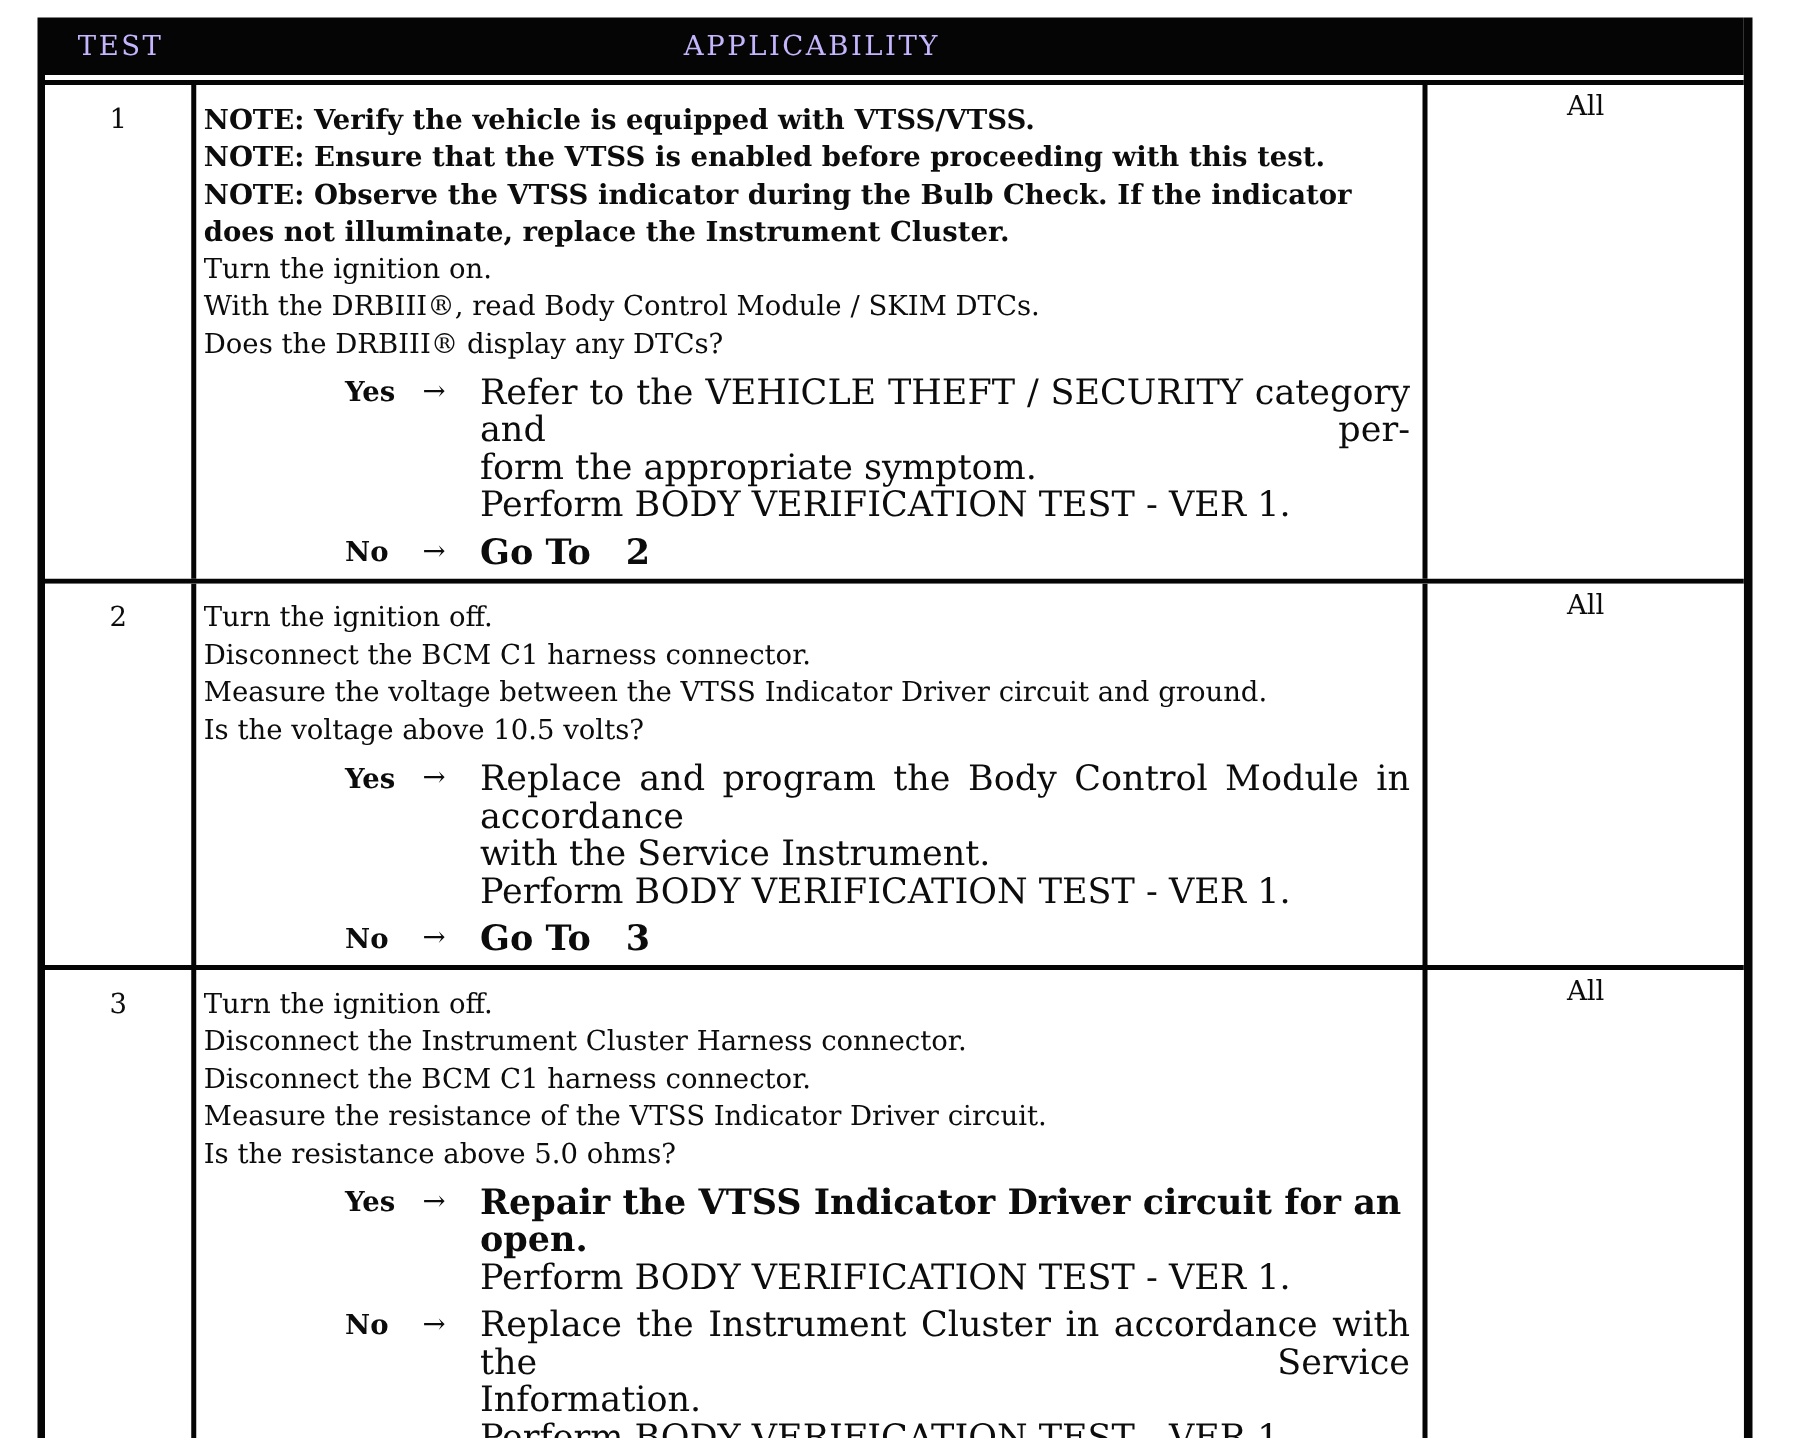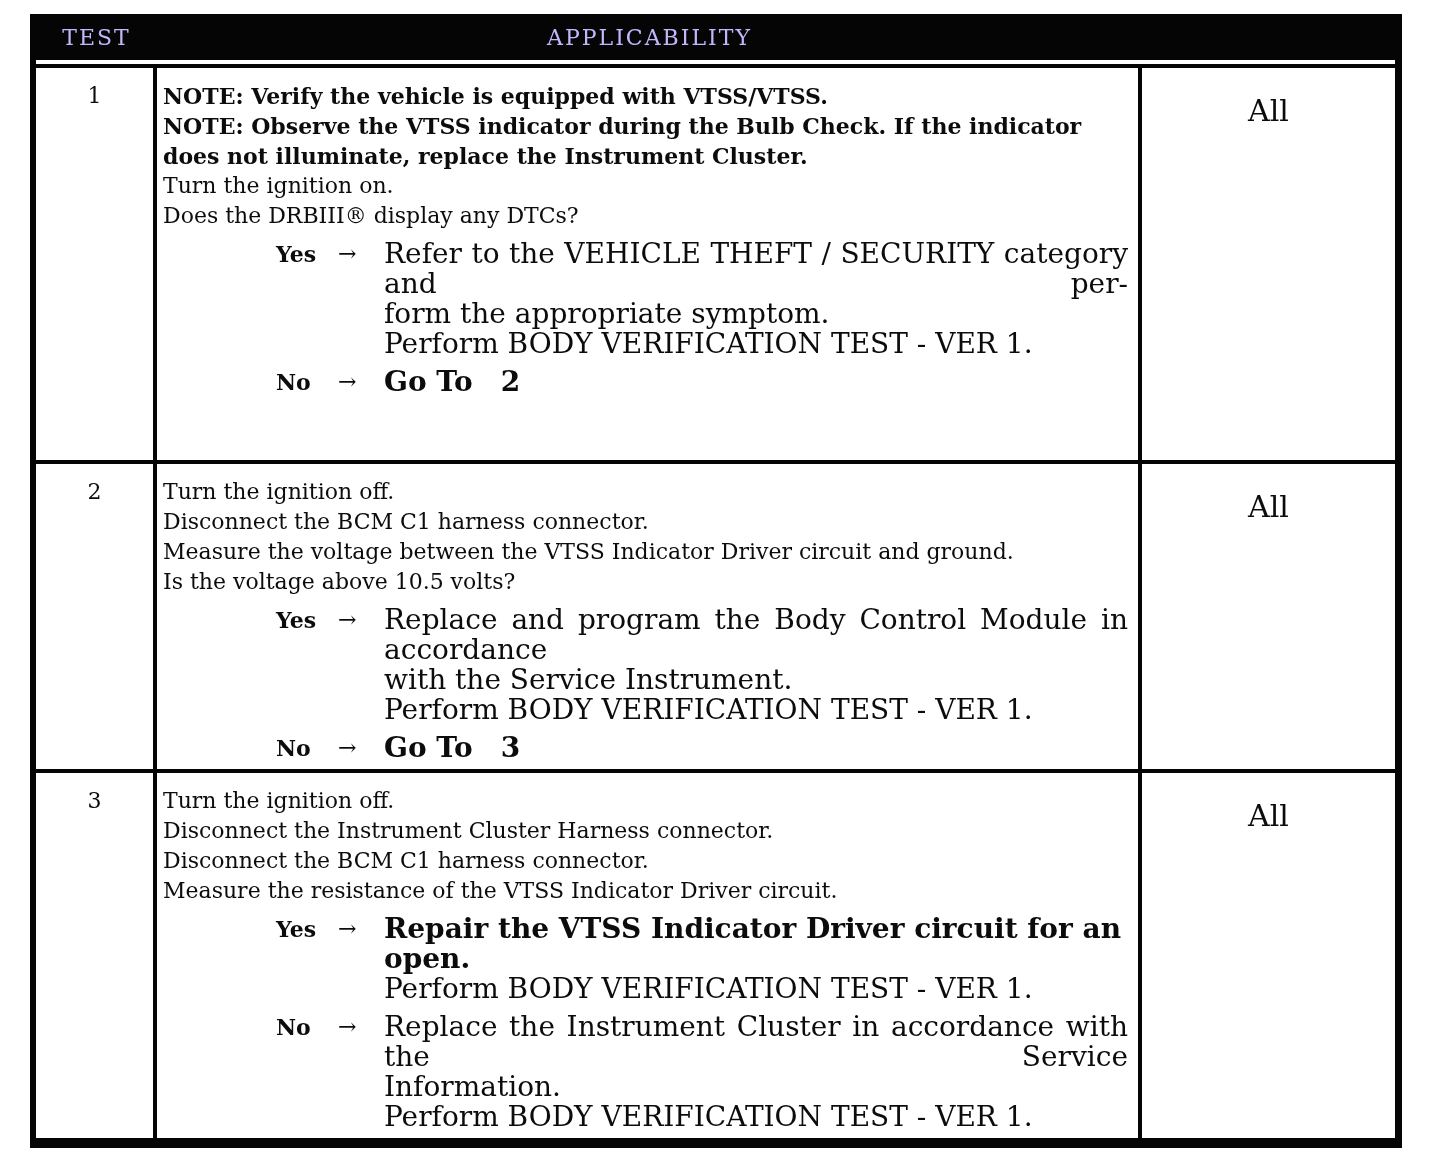--- a/index.html
+++ b/index.html
@@ -55,22 +55,22 @@
     padding-top: 13px;
     font-size: 22px;
     line-height: 30px;
   }
   .cell.action {
     border-right: 4px solid #050505;
     padding: 13px 8px 6px 6px;
   }
   .cell.appl {
     text-align: center;
-    padding-top: 28px;
-    font-size: 30px;
+    padding-top: 3px;
+    font-size: 22px;
     line-height: 30px;
   }
   .p {
     font-size: 22px;
     line-height: 30px;
     white-space: pre-line;
   }
   .b { font-weight: bold; }
   
   .decision { display: flex; margin-top: 8px; }
@@ -110,23 +110,25 @@
     <div class="h">TEST</div>
     <div class="h">APPLICABILITY</div>
   </div>
 
   <div class="tbody">
 
     <div class="row r1">
       <div class="cell test">1</div>
       <div class="cell action">
         <div class="p b">NOTE: Verify the vehicle is equipped with VTSS/VTSS.</div>
+        <div class="p b">NOTE: Ensure that the VTSS is enabled before proceeding with this test.</div>
         <div class="p b">NOTE: Observe the VTSS indicator during the Bulb Check. If the indicator
 does not illuminate, replace the Instrument Cluster.</div>
         <div class="p">Turn the ignition on.</div>
+        <div class="p">With the DRBIII®, read Body Control Module / SKIM DTCs.</div>
         <div class="p">Does the DRBIII® display any DTCs?</div>
 
         <div class="decision">
           <span class="dlabel">Yes</span>
           <span class="darrow">→</span>
           <div class="dbody">
             <div class="dline stretch">Refer to the VEHICLE THEFT / SECURITY category and per-</div>
             <div class="dline">form the appropriate symptom.</div>
             <div class="dline">Perform BODY VERIFICATION TEST - VER 1.</div>
           </div>
@@ -172,20 +174,21 @@
       <div class="cell appl">All</div>
     </div>
 
     <div class="row r3">
       <div class="cell test">3</div>
       <div class="cell action">
         <div class="p">Turn the ignition off.</div>
         <div class="p">Disconnect the Instrument Cluster Harness connector.</div>
         <div class="p">Disconnect the BCM C1 harness connector.</div>
         <div class="p">Measure the resistance of the VTSS Indicator Driver circuit.</div>
+        <div class="p">Is the resistance above 5.0 ohms?</div>
 
         <div class="decision">
           <span class="dlabel">Yes</span>
           <span class="darrow">→</span>
           <div class="dbody">
             <div class="dline b">Repair the VTSS Indicator Driver circuit for an open.</div>
             <div class="dline">Perform BODY VERIFICATION TEST - VER 1.</div>
           </div>
         </div>
 

